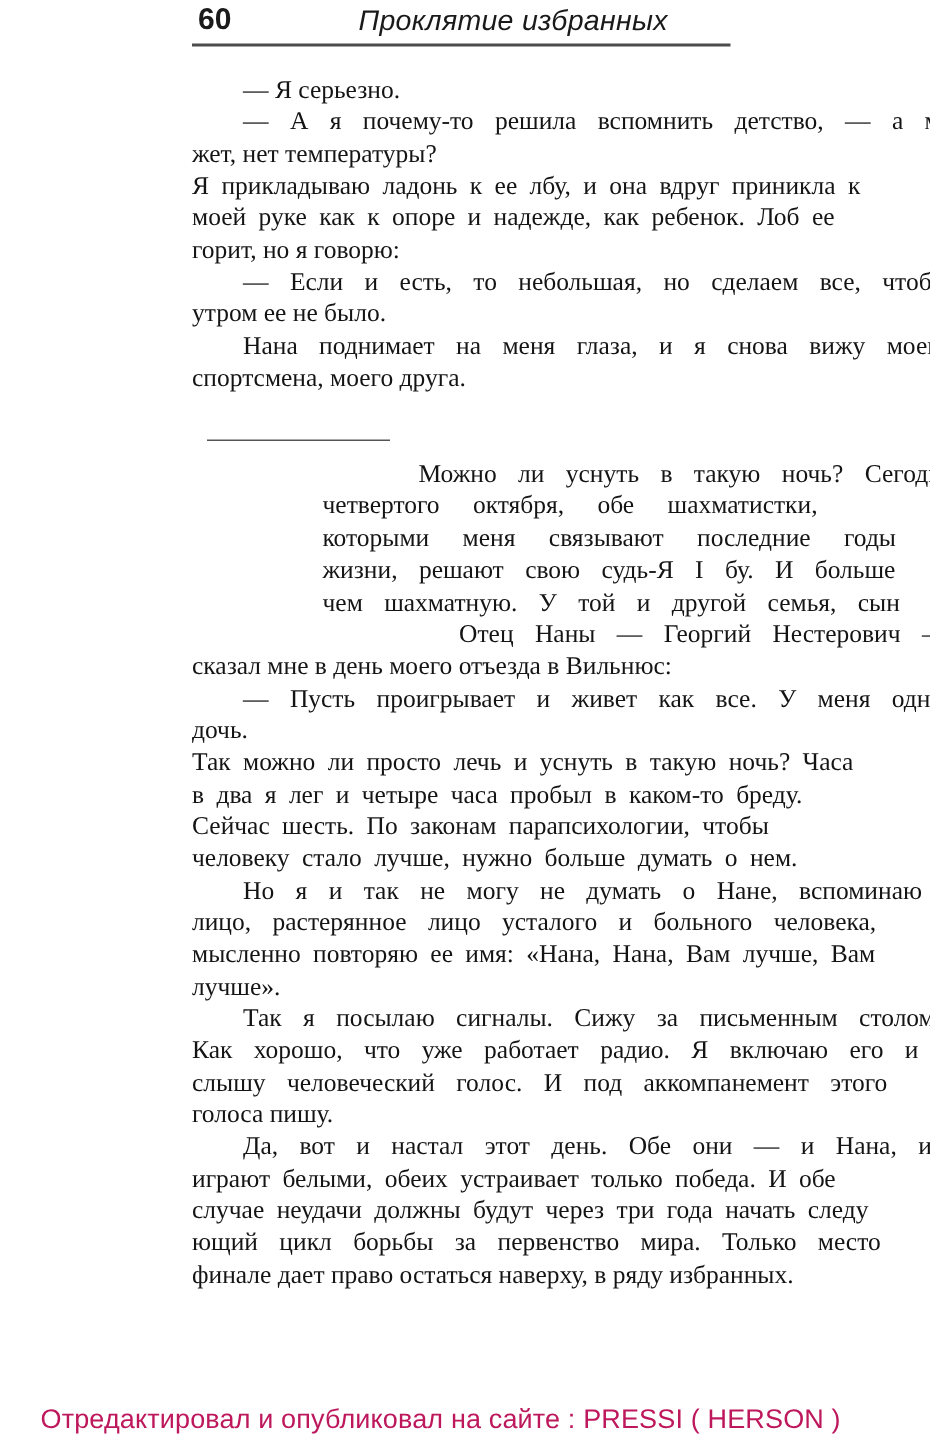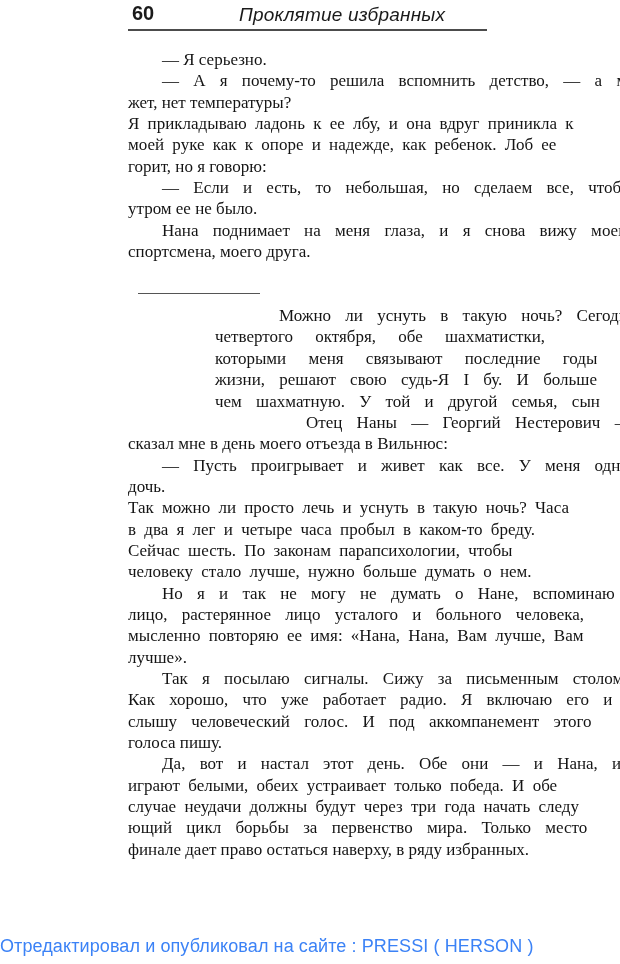--- a/index.html
+++ b/index.html
@@ -97,15 +97,15 @@
       <div class="line in0 ws2">Как хорошо, что уже работает радио. Я включаю его и</div>
       <div class="line in0 ws2">слышу человеческий голос. И под аккомпанемент этого</div>
       <div class="line in0 ws0">голоса пишу.</div>
       <div class="line in1 ws2">Да, вот и настал этот день. Обе они — и Нана, и Нона</div>
       <div class="line in0 ws1">играют белыми, обеих устраивает только победа. И обе</div>
       <div class="line in0 ws1">случае неудачи должны будут через три года начать следу</div>
       <div class="line in0 ws2">ющий цикл борьбы за первенство мира. Только место</div>
       <div class="line in0 ws0">финале дает право остаться наверху, в ряду избранных.</div>
     </div>
 
-  <div class="footer-credit" style="color: #3b82f6;">Отредактировал и опубликовал на сайте : PRESSI ( HERSON )</div>
+  <div class="footer-credit" style="color: #be185d; margin-left: 27px;">Отредактировал и опубликовал на сайте : PRESSI ( HERSON )</div>
 
 </div>
 
 </body></html>

